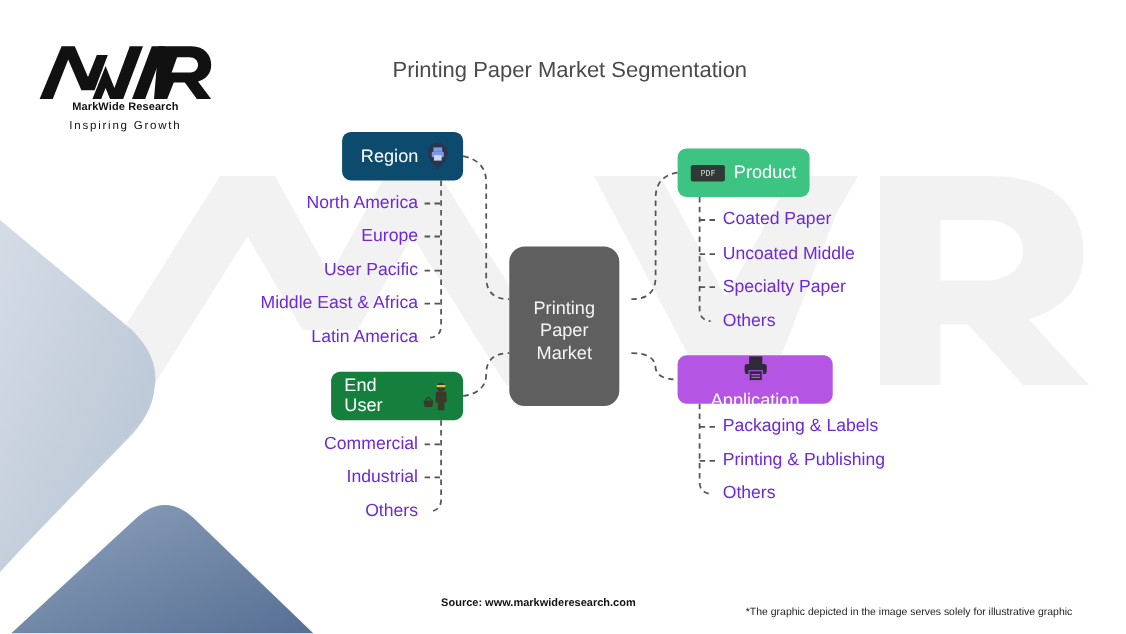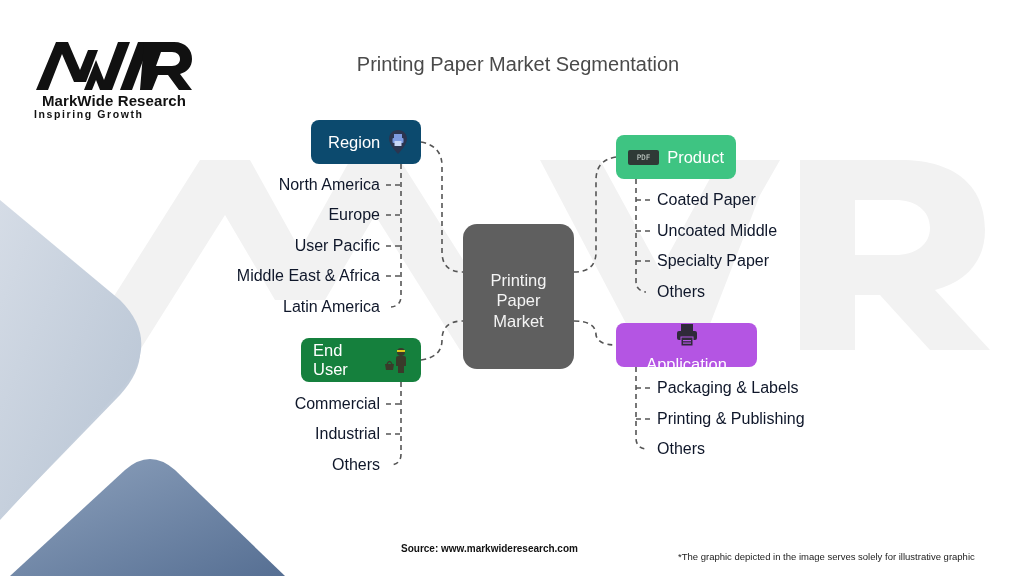--- a/index.html
+++ b/index.html
@@ -3,39 +3,39 @@
 <meta charset="utf-8">
 <style>
   * { box-sizing: border-box; margin: 0; padding: 0; }
   html, body { width: 1024px; height: 576px; overflow: hidden; background: #ffffff; }
   body { position: relative; font-family: "Liberation Sans", "DejaVu Sans", sans-serif; color: #3c3c3c; }
 
   .bg-layer { position: absolute; left: 0; top: 0; width: 1024px; height: 576px; pointer-events: none; }
 
   .logo { position: absolute; left: 34px; top: 40px; width: 160px; height: 80px; }
   .logo-mark { position: absolute; left: 0; top: 0; }
-  .logo-name { position: absolute; left: 0; top: 52px; width: 160px; text-align: center; font-weight: 700; font-size: 15px; color: #111; letter-spacing: 0.1px; }
-  .logo-tag { position: absolute; left: 0; top: 68px; width: 160px; text-align: left; font-weight: 700; font-size: 10.5px; color: #111; letter-spacing: 1.6px; }
+  .logo-name { position: absolute; left: 0; top: 52px; width: 160px; text-align: center; font-weight: 700; font-size: 10px; color: #111; letter-spacing: 0.1px; }
+  .logo-tag { position: absolute; left: 0; top: 68px; width: 160px; text-align: center; font-weight: 400; font-size: 10.5px; color: #111; letter-spacing: 1.6px; }
 
   .page-title { position: absolute; left: 0; top: 53px; width: 1036px; text-align: center; font-size: 20px; color: #4a4a4a; }
 
   .connectors { position: absolute; left: 0; top: 0; width: 1024px; height: 576px; pointer-events: none; }
 
-  .center-node { position: absolute; left: 463px; top: 224px; width: 111px; height: 145px; background: #5f5f5f; border-radius: 14px; color: #f4f4f4; font-size: 16.5px; line-height: 20.5px; display: flex; align-items: center; justify-content: center; text-align: center; padding-top: 8px; }
+  .center-node { position: absolute; left: 463px; top: 224px; width: 100px; height: 145px; background: #5f5f5f; border-radius: 14px; color: #f4f4f4; font-size: 16.5px; line-height: 20.5px; display: flex; align-items: center; justify-content: center; text-align: center; padding-top: 8px; }
 
   .cat { position: absolute; height: 44px; border-radius: 8px; color: #fff; font-size: 16.5px; display: flex; align-items: center; padding: 0 12px; gap: 8px; }
   .cat-region { left: 311px; top: 120px; width: 110px; background: #0c4a6e; }
   .cat-product { left: 616px; top: 135px; width: 120px; background: #3ec482; }
   .cat-enduser { left: 301px; top: 338px; width: 120px; background: #15803d; }
   .cat-application { left: 616px; top: 323px; width: 141px; background: #b455e3; flex-direction: column; }
 
   .icon-svg { display: inline-block; flex: 0 0 auto; }
   .pdf-badge { display: inline-flex; align-items: center; justify-content: center; width: 43px; height: 15px; background: #2f3a36; color: #cfd8d3; font-size: 7.5px; font-family: "DejaVu Sans Mono", monospace; border-radius: 2px; }
 
-  .item { position: absolute; font-size: 16px; color: #0f172a; white-space: nowrap; line-height: 20px; }
+  .item { position: absolute; font-size: 16px; color: #6d28d9; white-space: nowrap; line-height: 20px; }
   .item.right-aligned { text-align: right; }
 
   .source { position: absolute; left: 401px; top: 543px; font-size: 10px; font-weight: 700; color: #111; }
   .disclaimer { position: absolute; left: 678px; top: 551px; font-size: 9.5px; color: #222; }
 </style>
 </head>
 <body>
 
 <svg class="bg-layer" viewBox="0 0 1024 576" xmlns="http://www.w3.org/2000/svg">
   <defs>

